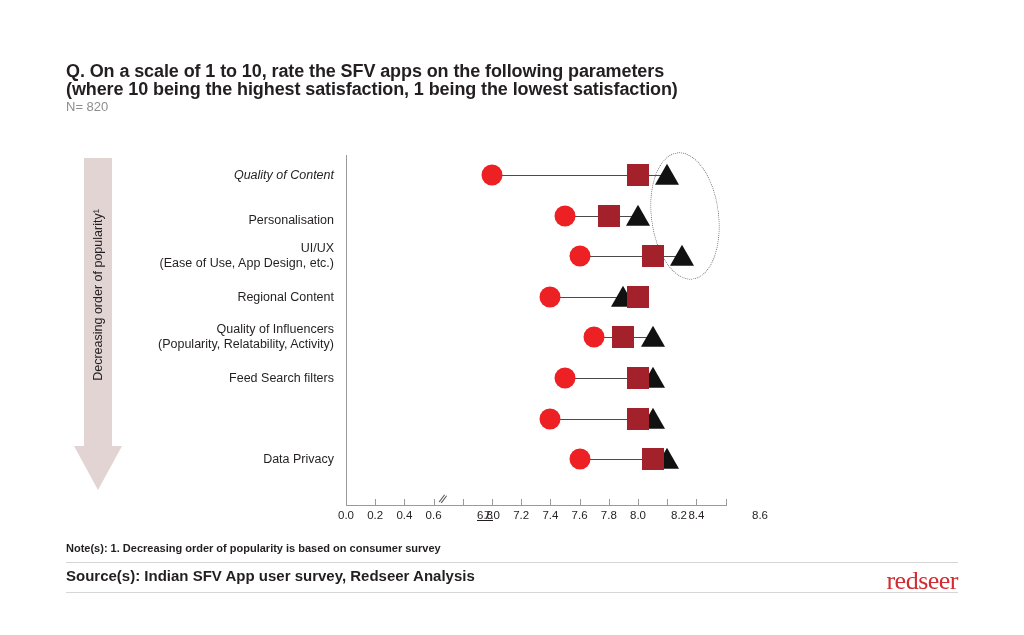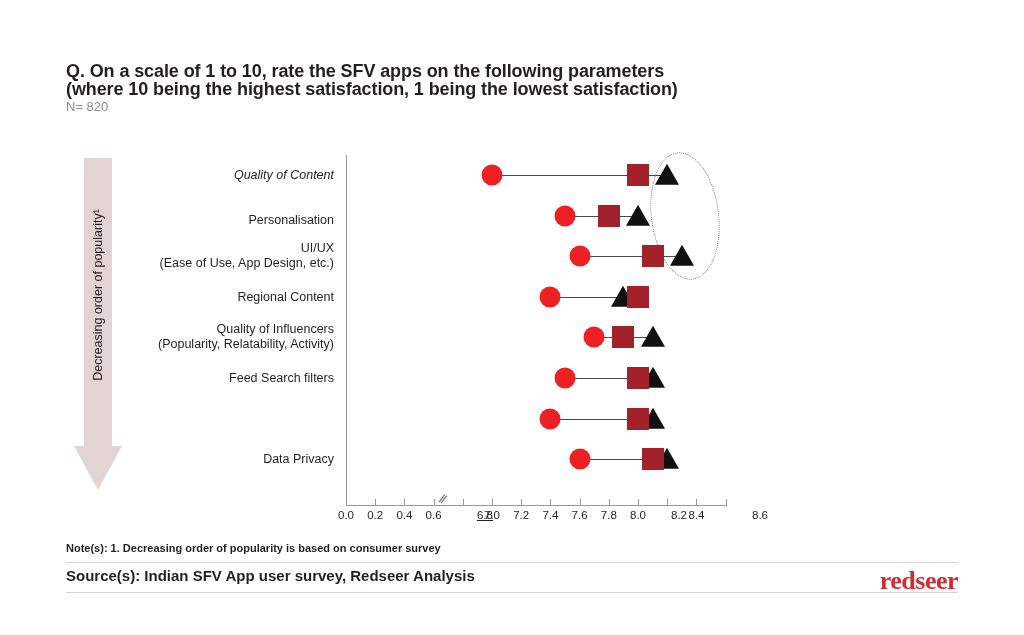--- a/index.html
+++ b/index.html
@@ -232,21 +232,21 @@
     left: 66px; top: 567px;
     font-size: 15px;
     font-weight: 600;
     color: #231f20;
   }
   .brand {
     position: absolute;
     right: 66px; top: 566px;
     font-family: "Liberation Serif", serif;
     font-size: 26px;
-    font-weight: 700;
+    font-weight: 400;
     color: #D12C31;
     letter-spacing: -0.5px;
   }
 </style>
 </head>
 <body>
 
 <div class="slide">
 
   <div class="qtext">

